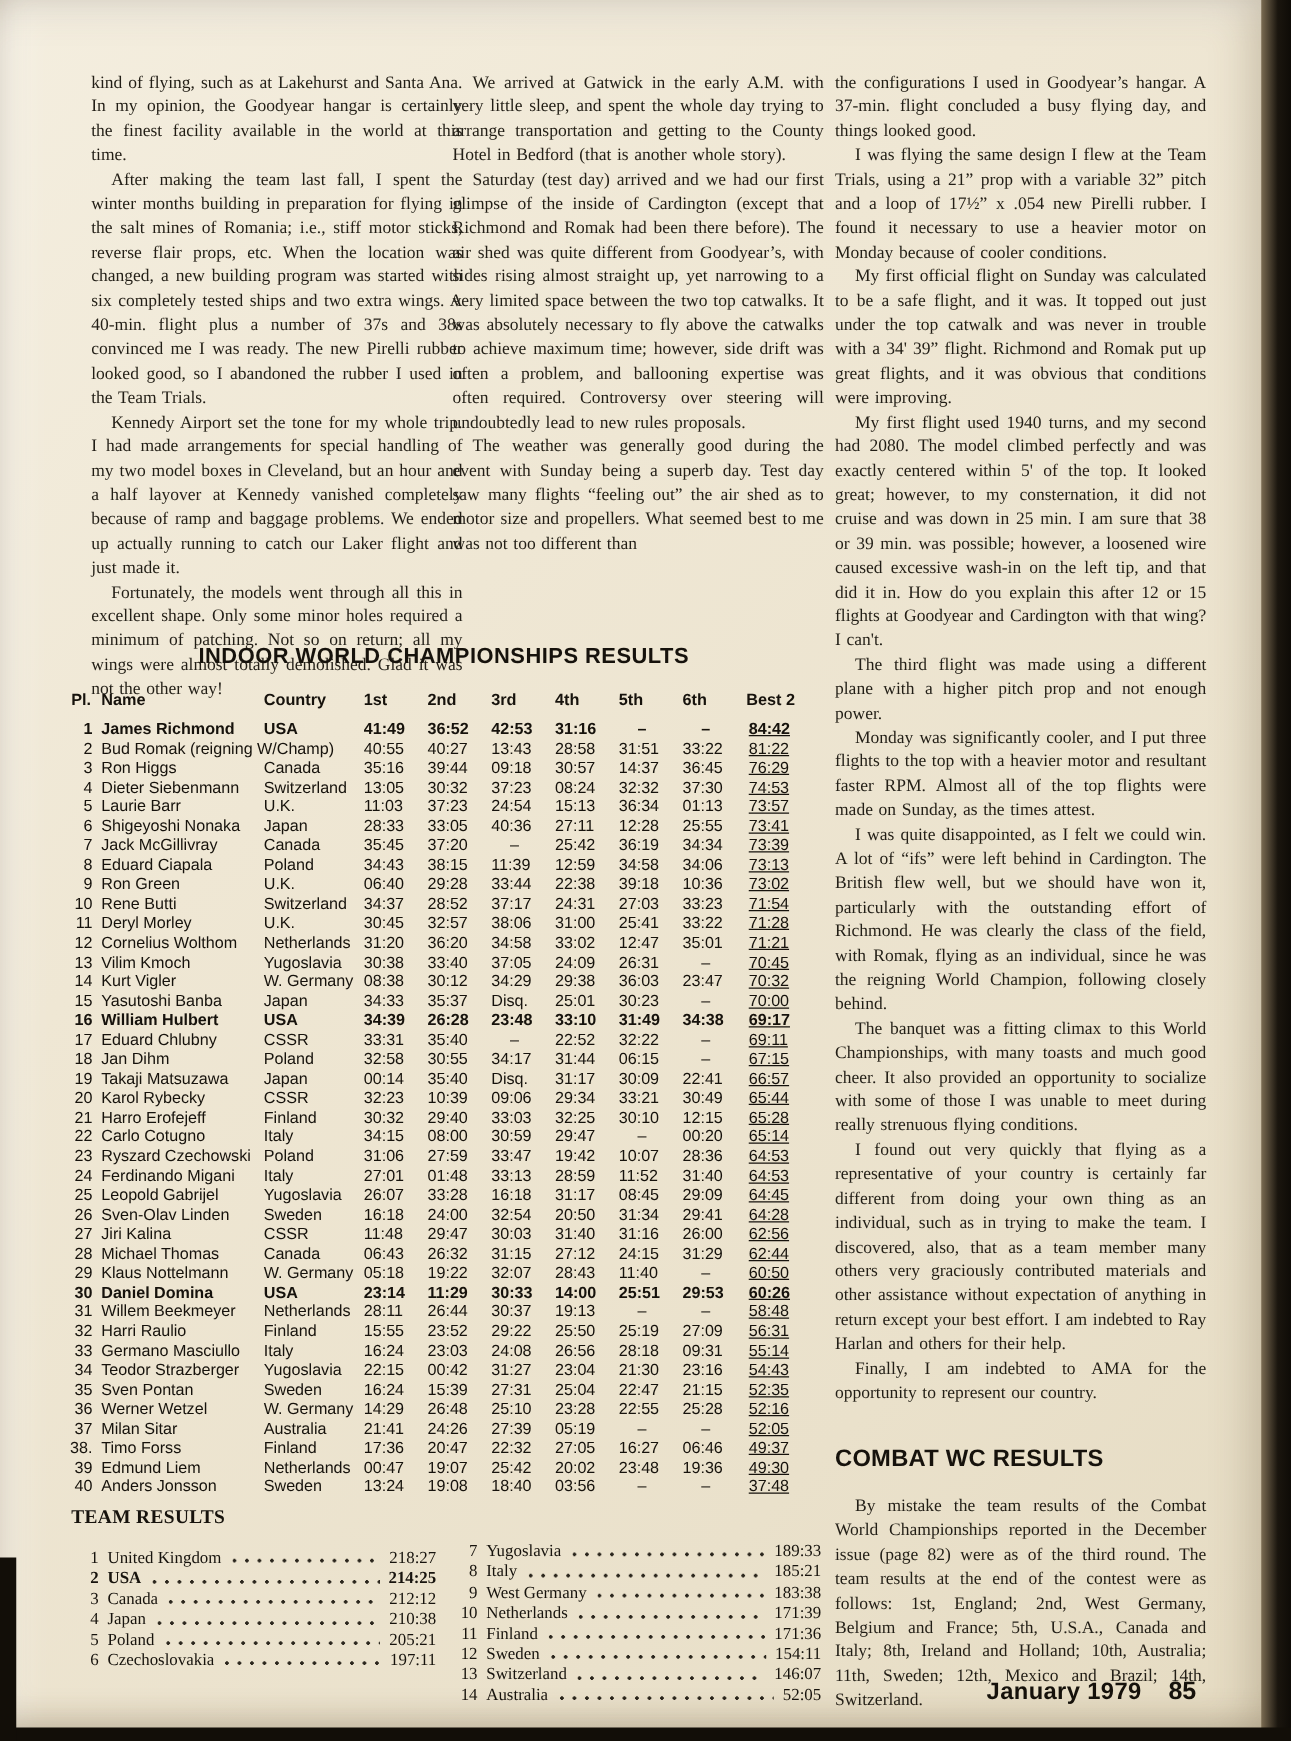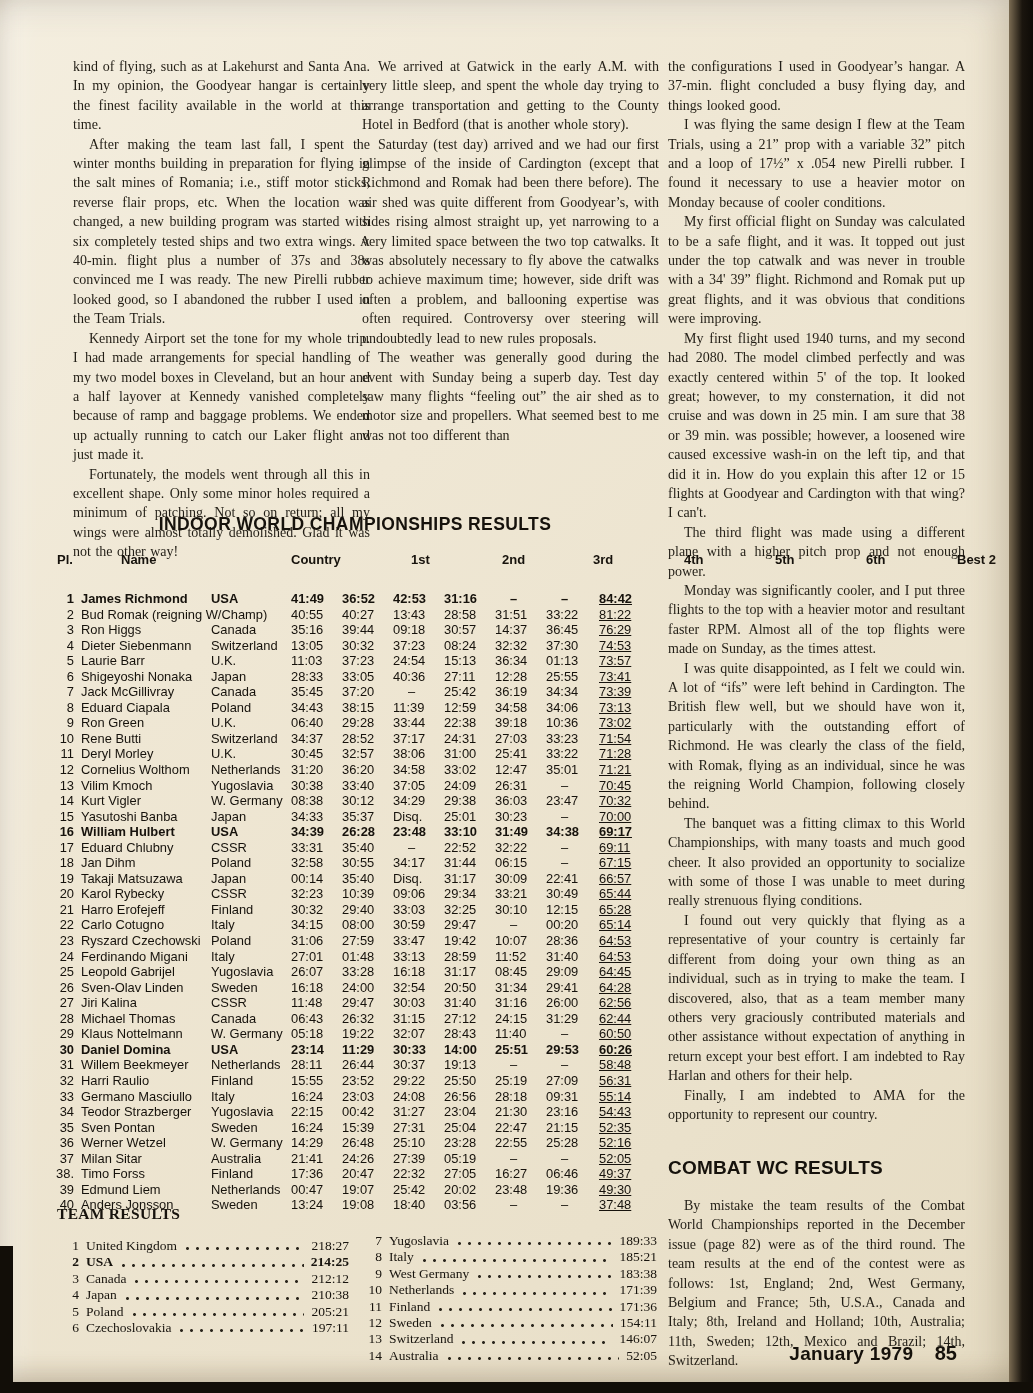--- a/index.html
+++ b/index.html
@@ -14,21 +14,21 @@
   .edge-left{position:absolute;left:0;top:1246px;width:13px;height:147px;background:#120e08;}
 
   .col{position:absolute;top:57px;width:297px;}
   .col1{left:73px;}.col2{left:362px;}.col3{left:668px;}
   .para{margin:0;font-size:14px;line-height:19.4px;text-align:justify;text-indent:16px;word-spacing:1px;}
   .para.flush{text-indent:0;}
 
   .results{position:absolute;left:55px;top:513px;width:600px;color:#16120c;}
   .results-title{margin:0 0 17px 0;text-align:center;font:bold 17.5px/22px "Liberation Sans",sans-serif;letter-spacing:.4px;}
   .thead,.trow{display:grid;grid-template-columns:24px 130px 80px repeat(6,51px) 56px;}
-  .thead{font:bold 13px/16px "Liberation Sans",sans-serif;margin-bottom:23px;gap:40px;}
+  .thead{font:bold 13px/16px "Liberation Sans",sans-serif;margin-bottom:7px;}
   .hcell{padding-left:2px;}
   .trow{font:12.9px/15.55px "Liberation Sans",sans-serif;}
   .trow.bold{font-weight:bold;}
   .c-pl{text-align:right;padding-right:5px;}
   .c-name{padding-left:2px;white-space:nowrap;}
   .c-name.wide{grid-column:2/4;}
   .c-country{padding-left:2px;white-space:nowrap;}
   .c-time{padding-left:2px;white-space:nowrap;}
   .c-time.dash{padding-left:17px;}
   .c-best{padding-left:4px;text-decoration:underline;}

